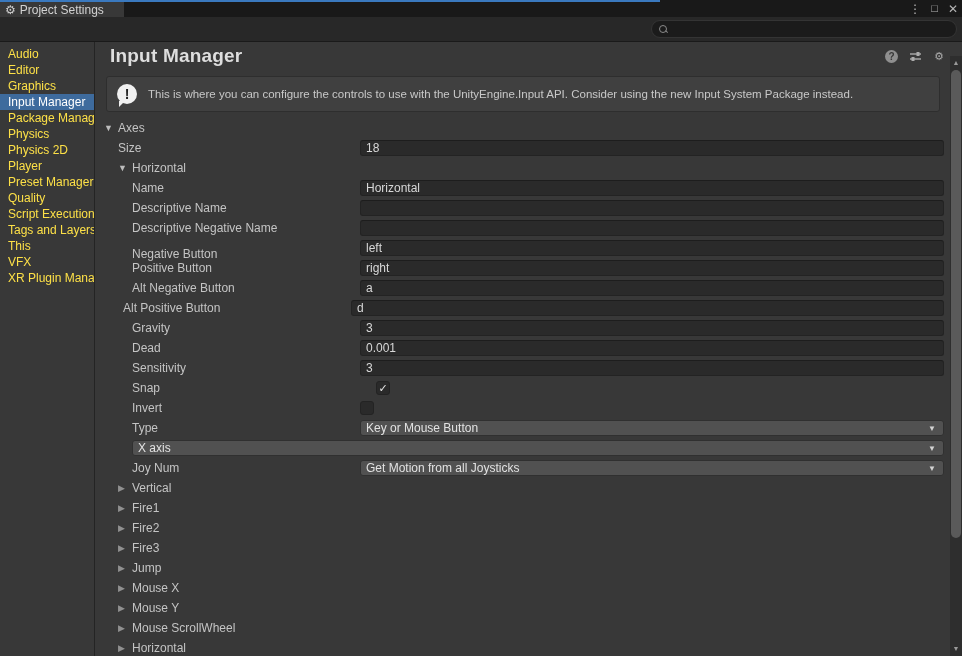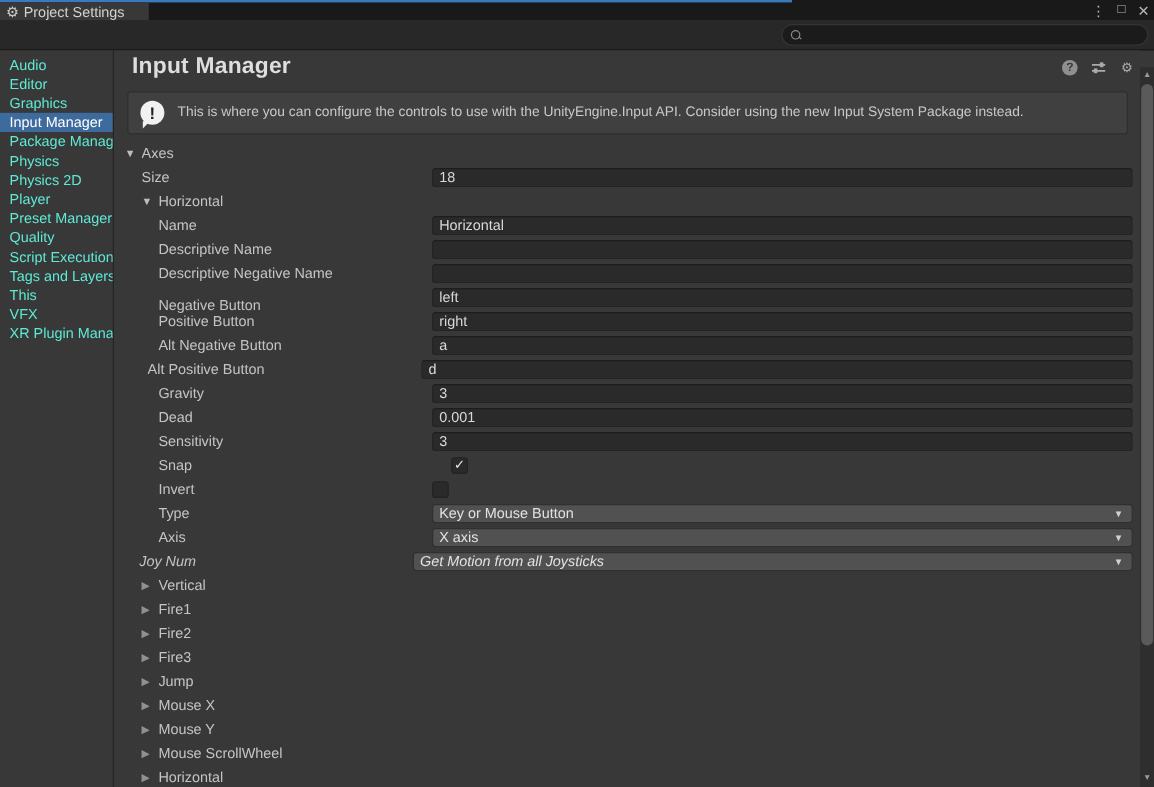--- a/index.html
+++ b/index.html
@@ -29,21 +29,21 @@
     background:#1b1b1b; border:1px solid #343434; border-radius:9px;
     display:flex; align-items:center; padding:0 6px; gap:4px;
   }
   .mag { position:relative; width:10px; height:10px; flex:0 0 auto; }
   .mag::before { content:""; position:absolute; left:1px; top:1px; width:6px; height:6px; border:1.3px solid #8a8a8a; border-radius:50%; }
   .mag::after { content:""; position:absolute; left:7px; top:7px; width:3px; height:1.4px; background:#8a8a8a; transform:rotate(45deg); }
   .searchbox input { flex:1; background:transparent; border:none; outline:none; color:#d2d2d2; font-size:11px; font-family:inherit; }
 
   
   .sidebar { position:absolute; left:0; top:42px; width:95px; height:614px; background:#383838; border-right:1px solid #242424; padding-top:4px; overflow:hidden; }
-  .side-item { height:16px; line-height:16px; padding-left:8px; white-space:nowrap; overflow:hidden; color:#5eead4; cursor:default; }
+  .side-item { height:16px; line-height:16px; padding-left:8px; white-space:nowrap; overflow:hidden; color:#fde047; cursor:default; }
   .side-item.selected { background:#3e6b9d; color:#ffffff; }
 
   
   .content { position:absolute; left:96px; top:42px; width:854px; height:614px; background:#383838; }
   .content-header { position:relative; height:28px; display:flex; align-items:center; padding-left:14px; }
   .page-title { font-size:19px; font-weight:700; color:#dedede; letter-spacing:.2px; }
   .header-icons { position:absolute; right:4px; top:7px; display:flex; align-items:center; gap:10px; color:#ababab; }
   .hicon { width:14px; height:14px; display:flex; align-items:center; justify-content:center; font-size:11px; cursor:default; }
   .help-circle { width:13px; height:13px; border-radius:50%; background:#8f8f8f; color:#383838; font-weight:700; font-size:10px; display:flex; align-items:center; justify-content:center; }
 
@@ -213,27 +213,26 @@
           <div class="checkbox"></div>
         </div>
         <div class="row" style="padding-left: 36px;">
           <span class="lbl" style="width: 228px;">Type</span>
           <div class="dropdown">
             <span class="dd-label">Key or Mouse Button</span>
             <span class="dd-arrow">▼</span>
           </div>
         </div>
         <div class="row" style="padding-left: 36px;">
-          <span class="lbl" style="width: 228px;">Axis</span>
           <div class="dropdown">
             <span class="dd-label">X axis</span>
             <span class="dd-arrow">▼</span>
           </div>
         </div>
-        <div class="row" style="padding-left: 20px; font-style: italic;">
+        <div class="row" style="padding-left: 36px;">
           <span class="lbl" style="width: 228px;">Joy Num</span>
           <div class="dropdown">
             <span class="dd-label">Get Motion from all Joysticks</span>
             <span class="dd-arrow">▼</span>
           </div>
         </div>
         <div class="row" style="padding-left: 22px;">
           <span class="tri">▶</span>
           <span class="lbl">Vertical</span>
         </div>

